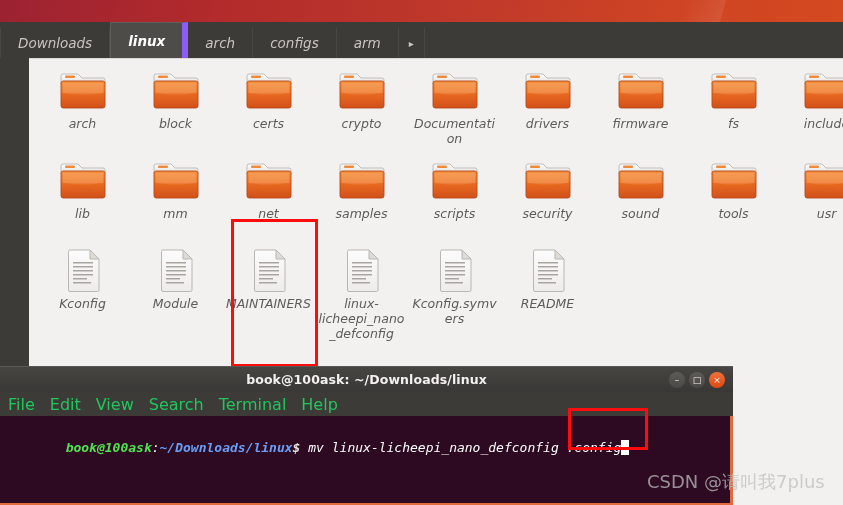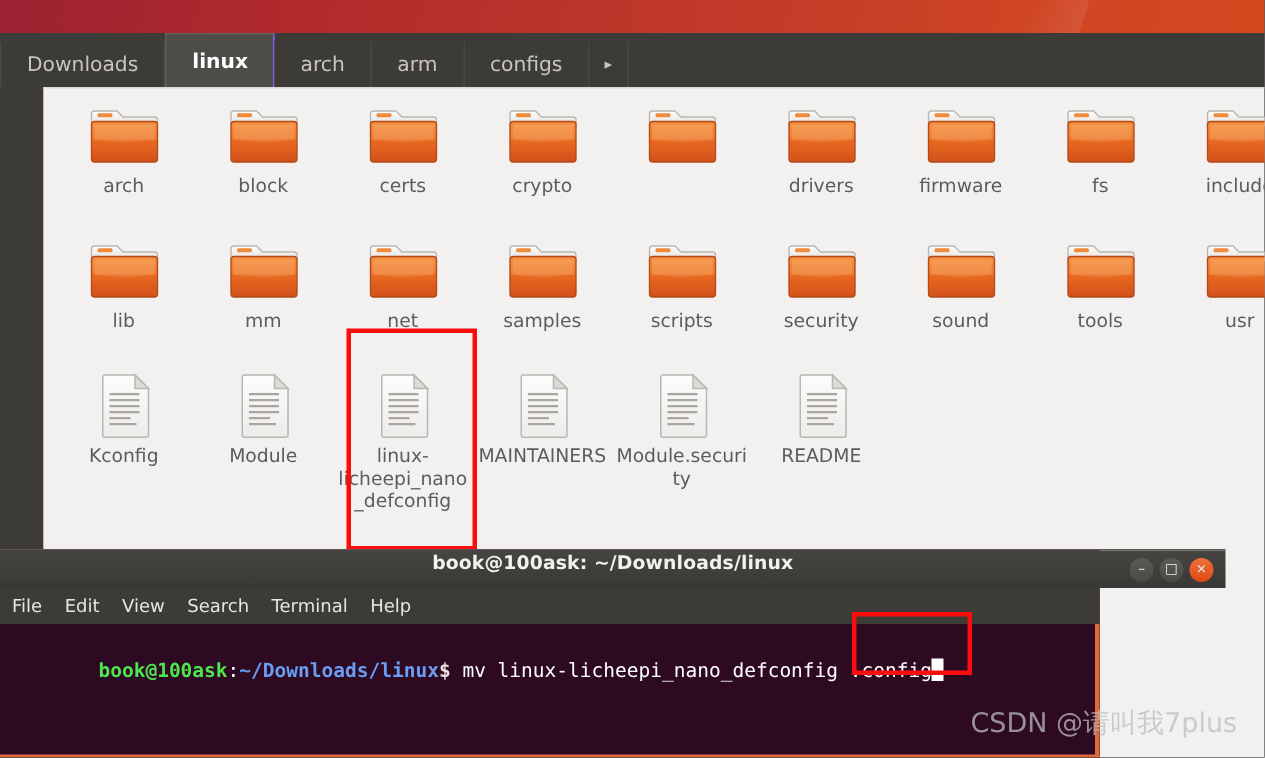--- a/index.html
+++ b/index.html
@@ -19,41 +19,42 @@
   .wallpaper::after {
     content: ""; position: absolute; right: 120px; top: 0; width: 40px; height: 22px;
     background: linear-gradient(100deg, rgba(255,255,255,0.00), rgba(255,255,255,0.09));
     transform: skewX(-16deg);
   }
 
   
   .fm-window {
     position: absolute; left: 0; top: 22px; width: 761px; height: 360px;
     background: #f9a8d4;
+    font-style: italic;
   }
   .fm-tabbar {
     position: absolute; left: 0; top: 0; width: 843px; height: 36px;
     background: #3c3b37;
     display: flex; align-items: flex-end;
   }
   .tab {
     height: 30px; padding: 0 17px;
     display: flex; align-items: center; justify-content: center;
     font-size: 13.5px; color: #c9c6c2;
     border-right: 1px solid #4a4844;
     background: #3c3b37;
     white-space: nowrap;
   }
   .tab:first-child { border-left: 1px solid #4a4844; }
   .tab.active {
     background: #4e4c48; color: #ffffff; font-weight: bold;
     height: 36px;
     border-top: 1px solid #615f5a;
     border-left: 1px solid #615f5a;
-    border-right: 1px solid #8b5cf6;
+    border-right: 6px solid #8b5cf6;
   }
   .tab-arrow {
     width: 26px; height: 30px;
     display: flex; align-items: center; justify-content: center;
     background: #3c3b37; color: #c9c6c2; font-size: 10px;
     border-right: 1px solid #4a4844;
   }
 
   .fm-sidebar {
     position: absolute; left: 0; top: 36px; width: 29px; height: 324px;
@@ -92,57 +93,57 @@
   }
   #redbox-file { left: 231px; top: 219px; width: 87px; height: 148px; }
   #redbox-config { left: 568px; top: 408px; width: 80px; height: 42px; }
 
   
   .term-window {
     position: absolute; left: 0; top: 366px; width: 733px; height: 139px;
     background: #2d0922;
   }
   .term-titlebar {
-    position: relative; height: 26px; width: 817px;
+    position: relative; height: 26px; width: 733px;
     background: linear-gradient(#474541, #3a3836);
     border-top: 1px solid #5a5854;
-    display: flex; align-items: flex-start; justify-content: center;
+    display: flex; align-items: center; justify-content: center;
   }
   .term-title {
     font-size: 12.5px; color: #f3f1ef; font-weight: bold;
     letter-spacing: 0.1px;
   }
   .win-buttons {
     position: absolute; right: 8px; top: 5px; display: flex; gap: 4px;
   }
   .wb { width: 16px; height: 16px; border-radius: 50%;
         display: flex; align-items: center; justify-content: center;
         font-size: 9px; color: #f2efed; }
   .wb.min { background: linear-gradient(#5d5b57,#4b4945); }
   .wb.max { background: linear-gradient(#5d5b57,#4b4945); }
   .wb.close { background: linear-gradient(#f0713a,#dd4814); }
 
   .term-menubar {
     height: 24px; width: 733px;
     background: #3c3b37;
     display: flex; align-items: center; padding-left: 8px; gap: 15px;
   }
-  .menu-item { font-size: 12px; color: #e5e5e5; }
+  .menu-item { font-size: 16px; color: #22c55e; }
 
   .term-body {
     position: relative;
     width: 733px; height: 89px;
     background: #2d0922;
     border-right: 3px solid #e06b3a;
     border-bottom: 2px solid #e06b3a;
     padding: 6px 0 0 3px;
     font-family: "DejaVu Sans Mono", "Liberation Mono", monospace;
     font-size: 13px;
   }
-  .term-line { white-space: pre; line-height: 17px; }
+  .term-line { white-space: pre; line-height: 17px; font-style: italic; }
   .c-user { color: #4ee64e; font-weight: bold; }
   .c-path { color: #6a9ef5; font-weight: bold; }
   .c-dollar { color: #e8e4e0; font-weight: bold; }
   .c-cmd { color: #ffffff; }
   .cursor {
     display: inline-block; width: 8px; height: 15px;
     background: #ffffff; vertical-align: -3px;
   }
 
   
@@ -165,22 +166,22 @@
 
   <div class="wallpaper"></div>
 
   <div class="fm-window">
 
     <div class="fm-tabbar">
       <div id="tabs-host" style="display:flex; align-items:flex-end;">
           <div class="tab">Downloads</div>
           <div class="tab active">linux</div>
           <div class="tab">arch</div>
+          <div class="tab">configs</div>
           <div class="tab">arm</div>
-          <div class="tab">configs</div>
         </div>
       <div class="tab-arrow">▸</div>
     </div>
 
     <div class="fm-sidebar"></div>
 
     <div class="fm-main">
       <div class="icon-grid" id="icon-grid">
           <div class="grid-item">
             <span>
@@ -288,20 +289,21 @@
         <stop offset="0.46" stop-color="#e96a20"></stop>
                     <stop offset="1" stop-color="#d2501a"></stop>
       </linearGradient>
     </defs>
     <path d="M4 6 h15 l4 4 h21 a2 2 0 0 1 2 2 v4 H2 V8 a2 2 0 0 1 2 -2 z" fill="url(#ftab)" stroke="#b9b6b1" stroke-width="0.9"></path>
     <rect x="6" y="7.5" width="10" height="2.6" rx="1" fill="#f08b3c"></rect>
     <rect x="2" y="13" width="44" height="27" rx="2.2" fill="url(#fbody)" stroke="#b4481a" stroke-width="0.9"></rect>
     <path d="M4 15 h40 v10 q-20 3 -40 0 z" fill="#ffffff" opacity="0.13"></path>
   </svg>
             </span>
+            <div class="glabel">Documentation</div>
           </div>
           <div class="grid-item">
             <span>
               <svg class="icon-wrap" viewBox="0 0 48 44" xmlns="http://www.w3.org/2000/svg">
     <defs>
       <linearGradient id="ftab" x1="0" y1="0" x2="0" y2="1">
         <stop offset="0" stop-color="#fdfdfd"></stop>
                     <stop offset="1" stop-color="#e2e0dd"></stop>
       </linearGradient>
       <linearGradient id="fbody" x1="0" y1="0" x2="0" y2="1">
@@ -655,21 +657,21 @@
     <g fill="#a9a6a2">
       <rect x="14" y="14" width="20" height="1.5"></rect>
                   <rect x="14" y="18" width="20" height="1.5"></rect>
       <rect x="14" y="22" width="20" height="1.5"></rect>
                   <rect x="14" y="26" width="20" height="1.5"></rect>
       <rect x="14" y="30" width="14" height="1.5"></rect>
                   <rect x="14" y="34" width="18" height="1.5"></rect>
     </g>
   </svg>
             </span>
-            <div class="glabel">linux-licheepi_nano_defconfig</div>
+            <div class="glabel">MAINTAINERS</div>
           </div>
           <div class="grid-item">
             <span>
               <svg class="icon-wrap" viewBox="0 0 48 44" xmlns="http://www.w3.org/2000/svg">
     <defs>
       <linearGradient id="pg" x1="0" y1="0" x2="0" y2="1">
         <stop offset="0" stop-color="#fcfcfc"></stop>
                     <stop offset="1" stop-color="#eeecea"></stop>
       </linearGradient>
     </defs>
@@ -678,21 +680,21 @@
     <g fill="#a9a6a2">
       <rect x="14" y="14" width="20" height="1.5"></rect>
                   <rect x="14" y="18" width="20" height="1.5"></rect>
       <rect x="14" y="22" width="20" height="1.5"></rect>
                   <rect x="14" y="26" width="20" height="1.5"></rect>
       <rect x="14" y="30" width="14" height="1.5"></rect>
                   <rect x="14" y="34" width="18" height="1.5"></rect>
     </g>
   </svg>
             </span>
-            <div class="glabel">MAINTAINERS</div>
+            <div class="glabel">linux-licheepi_nano_defconfig</div>
           </div>
           <div class="grid-item">
             <span>
               <svg class="icon-wrap" viewBox="0 0 48 44" xmlns="http://www.w3.org/2000/svg">
     <defs>
       <linearGradient id="pg" x1="0" y1="0" x2="0" y2="1">
         <stop offset="0" stop-color="#fcfcfc"></stop>
                     <stop offset="1" stop-color="#eeecea"></stop>
       </linearGradient>
     </defs>
@@ -701,21 +703,21 @@
     <g fill="#a9a6a2">
       <rect x="14" y="14" width="20" height="1.5"></rect>
                   <rect x="14" y="18" width="20" height="1.5"></rect>
       <rect x="14" y="22" width="20" height="1.5"></rect>
                   <rect x="14" y="26" width="20" height="1.5"></rect>
       <rect x="14" y="30" width="14" height="1.5"></rect>
                   <rect x="14" y="34" width="18" height="1.5"></rect>
     </g>
   </svg>
             </span>
-            <div class="glabel">Module.security</div>
+            <div class="glabel">Kconfig.symvers</div>
           </div>
           <div class="grid-item">
             <span>
               <svg class="icon-wrap" viewBox="0 0 48 44" xmlns="http://www.w3.org/2000/svg">
     <defs>
       <linearGradient id="pg" x1="0" y1="0" x2="0" y2="1">
         <stop offset="0" stop-color="#fcfcfc"></stop>
                     <stop offset="1" stop-color="#eeecea"></stop>
       </linearGradient>
     </defs>

